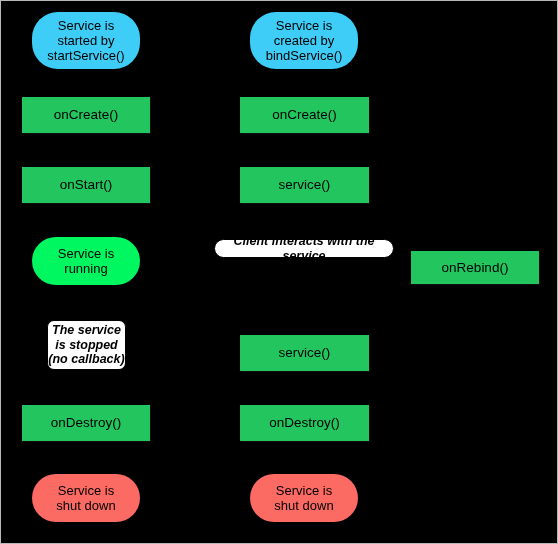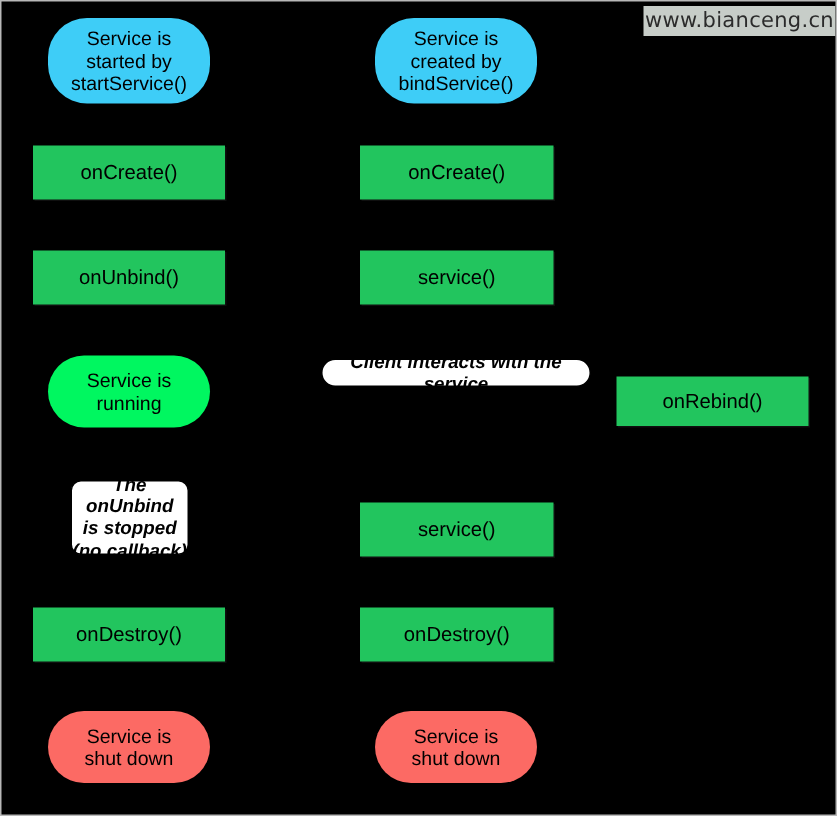--- a/index.html
+++ b/index.html
@@ -79,34 +79,33 @@
     align-items: center;
     justify-content: center;
     box-sizing: border-box;
   }
 </style>
 </head>
 <body>
 
 <div id="canvas">
 
-  <div id="watermark" style="left:428px; top:3px; width:128px; height:20px;">www.bianceng.cn</div>
 
   <div class="node terminal start" style="left:31px; top:11px; width:108px; height:57px;">Service is
 started by
 startService()</div>
 
   <div class="node callback" style="left:21px; top:96px; width:128px; height:36px;">onCreate()</div>
 
-  <div class="node callback" style="left:21px; top:166px; width:128px; height:36px;">onUnbind()</div>
+  <div class="node callback" style="left:21px; top:166px; width:128px; height:36px;">onStart()</div>
 
   <div class="node terminal run" style="left:31px; top:236px; width:108px; height:48px;">Service is
 running</div>
 
-  <div class="node callout" style="left:46px; top:319px; width:79px; height:50px;">The onUnbind
+  <div class="node callout" style="left:46px; top:319px; width:79px; height:50px;">The service
 is stopped
 (no callback)</div>
 
   <div class="node callback" style="left:21px; top:404px; width:128px; height:36px;">onDestroy()</div>
 
   <div class="node terminal stop" style="left:31px; top:473px; width:108px; height:48px;">Service is
 shut down</div>
 
   <div class="node terminal start" style="left:249px; top:11px; width:108px; height:57px;">Service is
 created by

